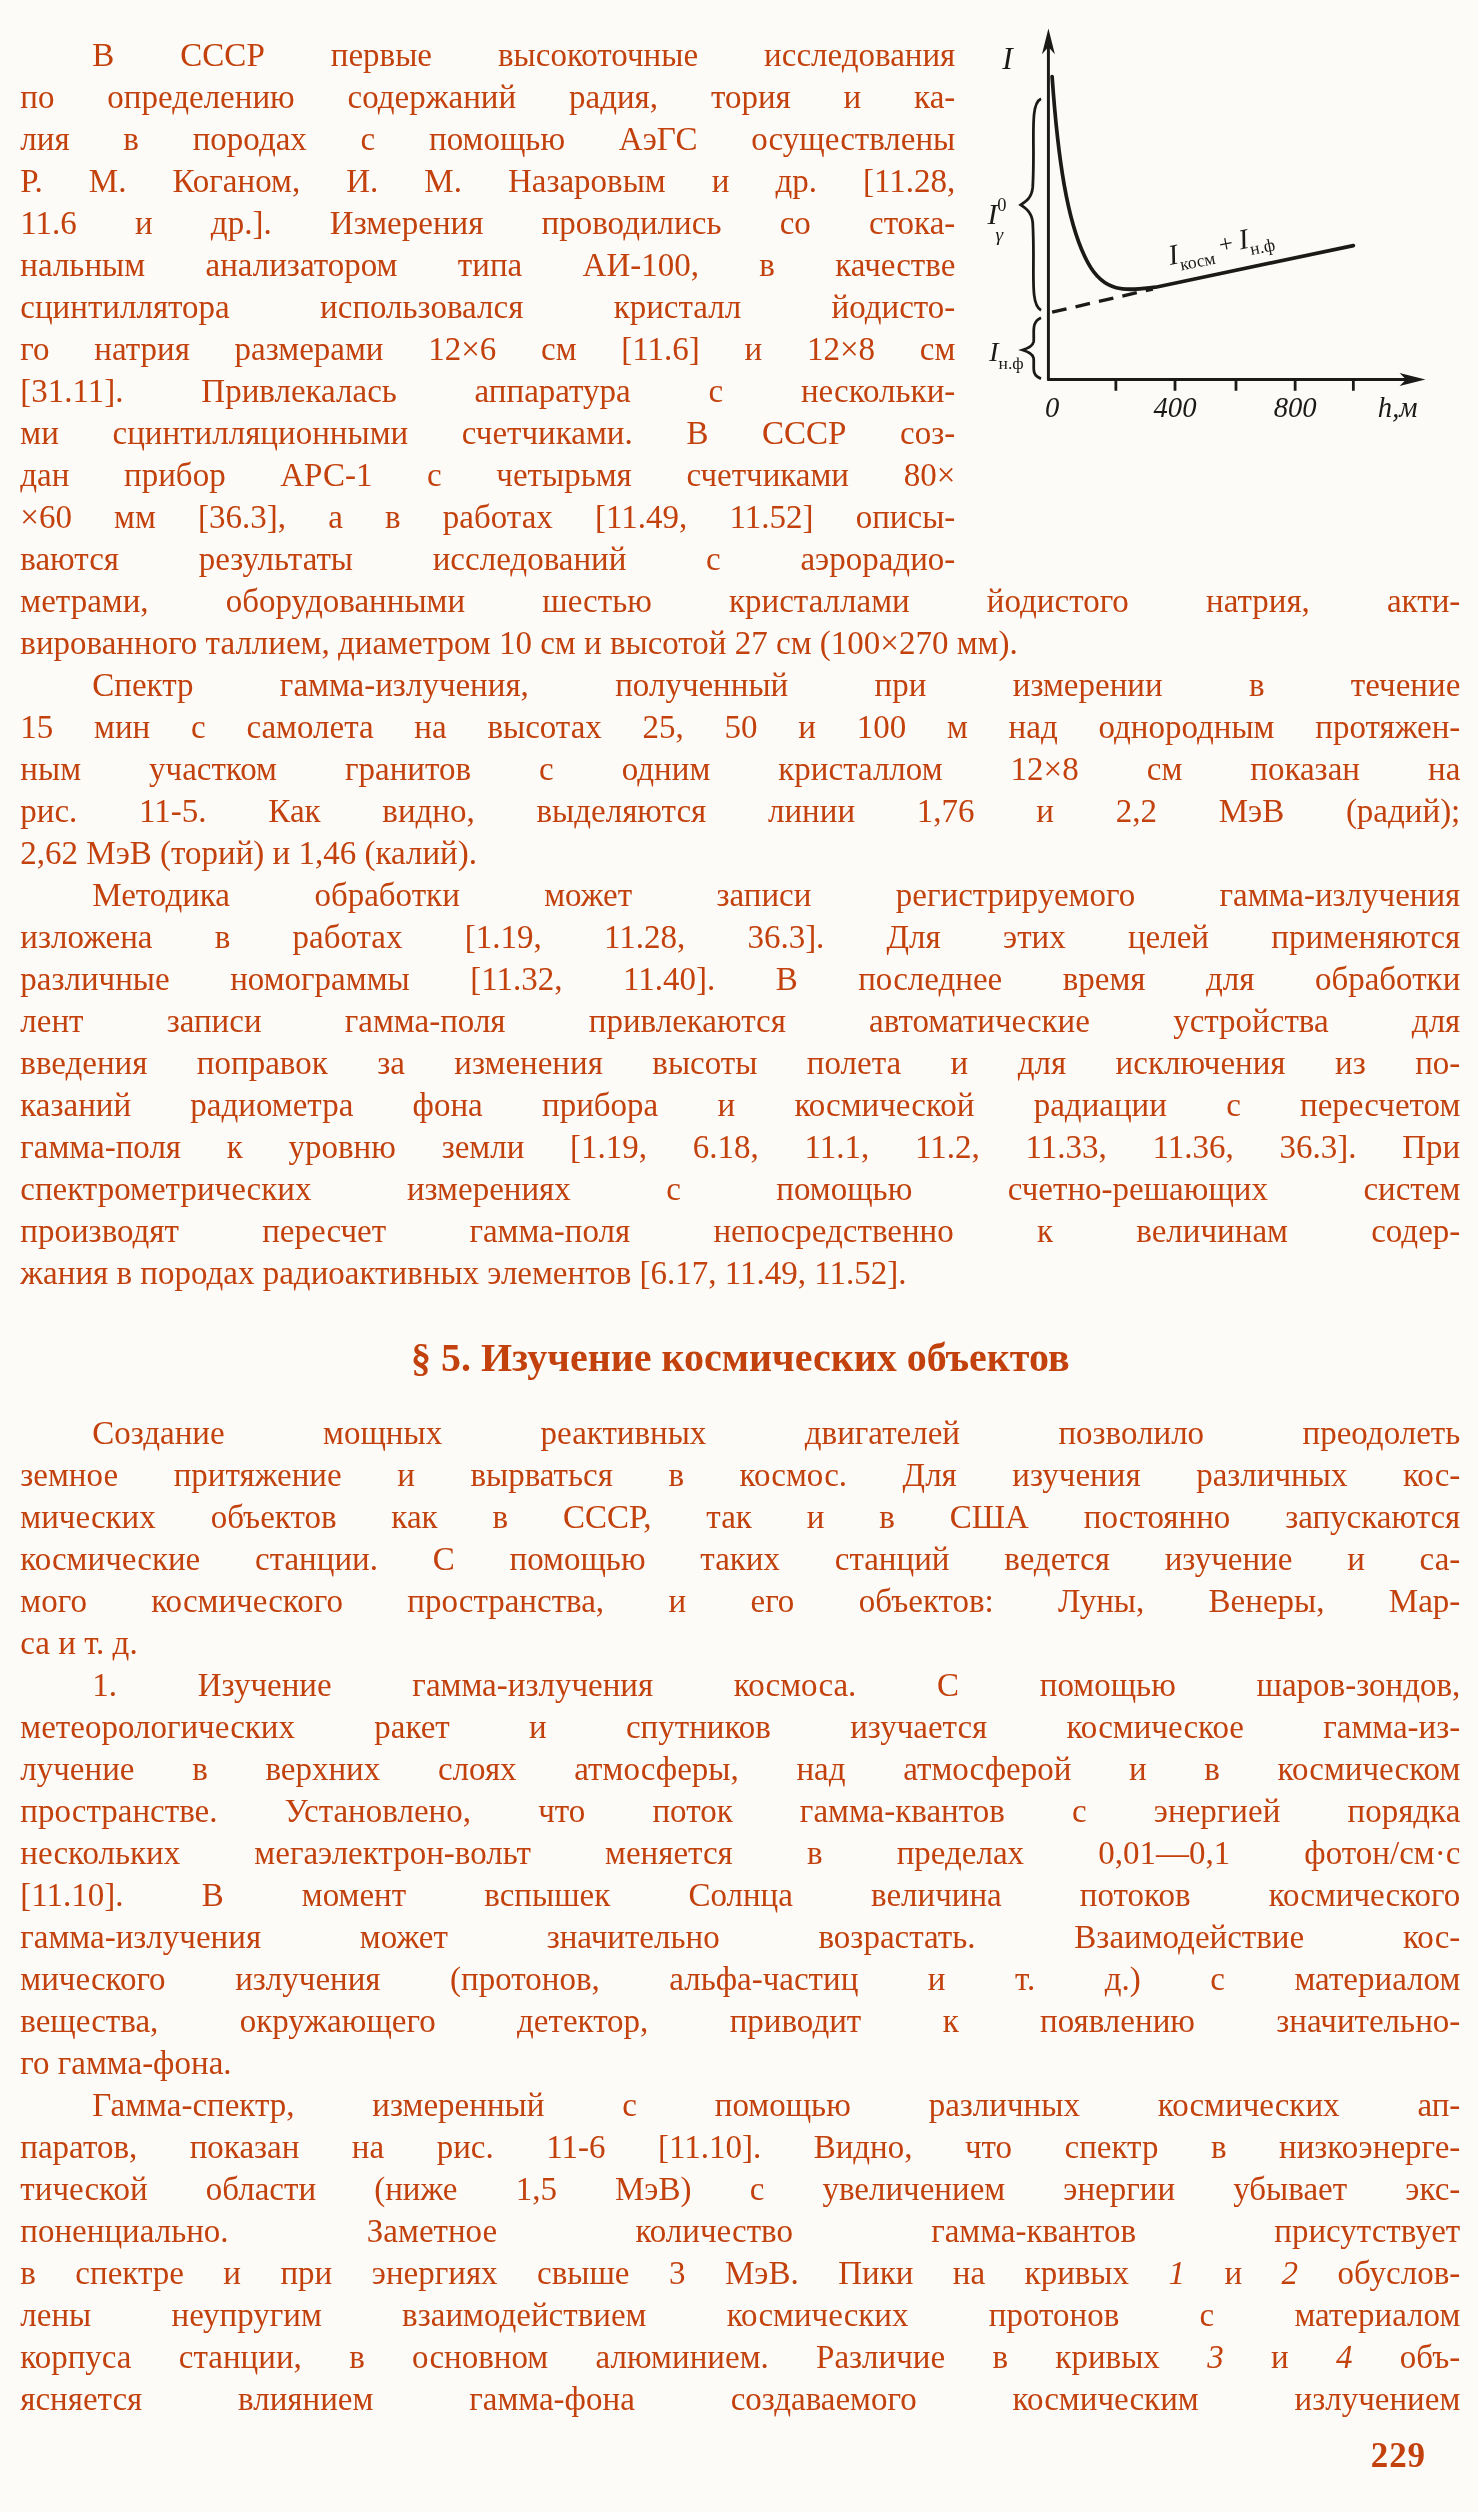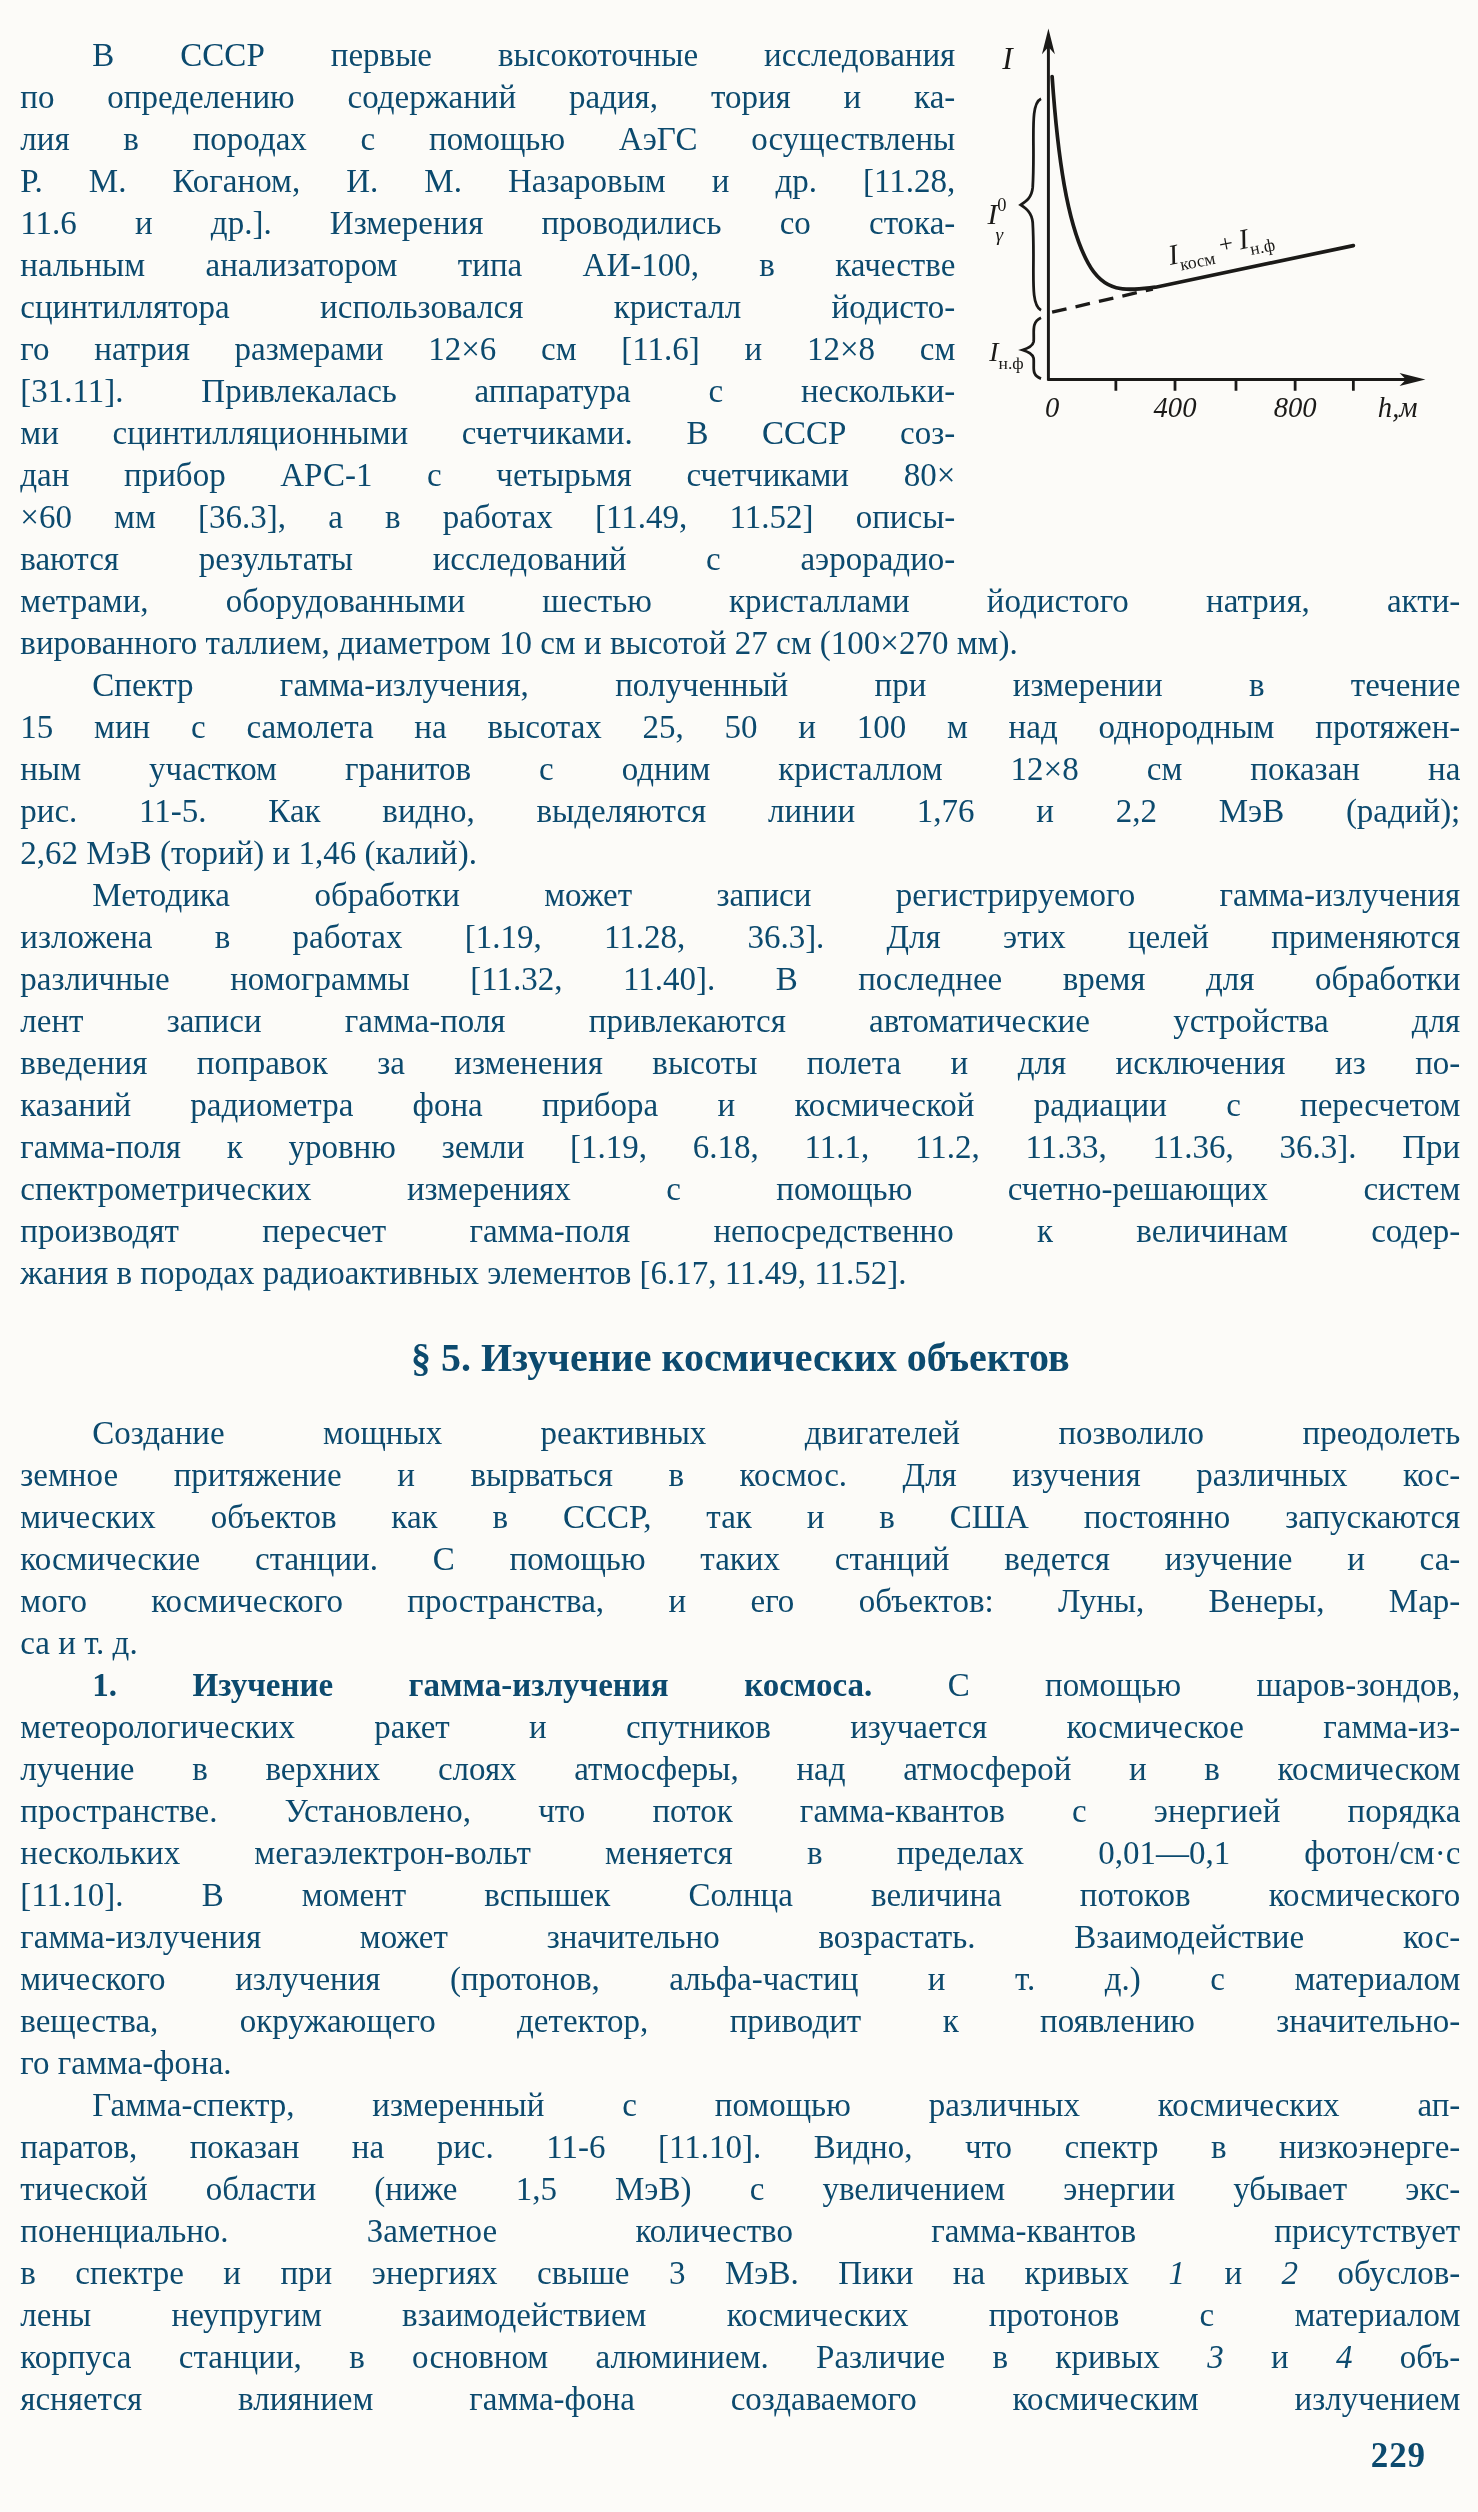--- a/index.html
+++ b/index.html
@@ -12,41 +12,41 @@
   .body{ position:absolute; left:20.3px; top:18.5px; width:1440px; }
   .toprow{ display:flex; justify-content:space-between; align-items:flex-start; }
   .leftcol{ width:935px; padding-top:15px; }
   .rightcol{ width:504px; }
   .tl{
     font-size:33px; line-height:42px;
     text-align:justify; text-align-last:justify;
   }
   .tl.end{ text-align-last:left; }
   .tl.ind{ text-indent:72px; }
-  .b{ font-weight:bold; }
+  .b{ font-weight:normal; }
   .i{ font-style:italic; }
   .heading{
     font-size:40px; line-height:42px; font-weight:bold;
     text-align:center; margin:43px 0 33px 0;
   }
   .caption{
     margin-top:57px; text-align:center;
     font-size:28px; line-height:37px;
   }
   .cap-line{ text-align:center; }
   .pagenum{
     position:absolute; right:52px; top:2436px;
     font-size:35px; font-weight:bold; letter-spacing:0.9px;
   }
   svg text{ font-family:"Liberation Serif","DejaVu Serif",serif; fill:#1b1a18; }
 </style>
 </head>
 <body>
 
-<div class="page" style="background: rgb(252, 251, 248); color: #0c4a6e;">
+<div class="page" style="background: rgb(252, 251, 248); color: #c2410c;">
   <div class="body">
 
     <div class="toprow">
       <div class="leftcol" id="col-lines">
           <div class="tl ind"><span class="">В СССР первые высокоточные исследования</span></div>
           <div class="tl"><span class="">по определению содержаний радия, тория и ка-</span></div>
           <div class="tl"><span class="">лия в породах с помощью АэГС осуществлены</span></div>
           <div class="tl"><span class="">Р. М. Коганом, И. М. Назаровым и др. [11.28,</span></div>
           <div class="tl"><span class="">11.6 и др.]. Измерения проводились со стока-</span></div>
           <div class="tl"><span class="">нальным анализатором типа АИ-100, в качестве</span></div>

